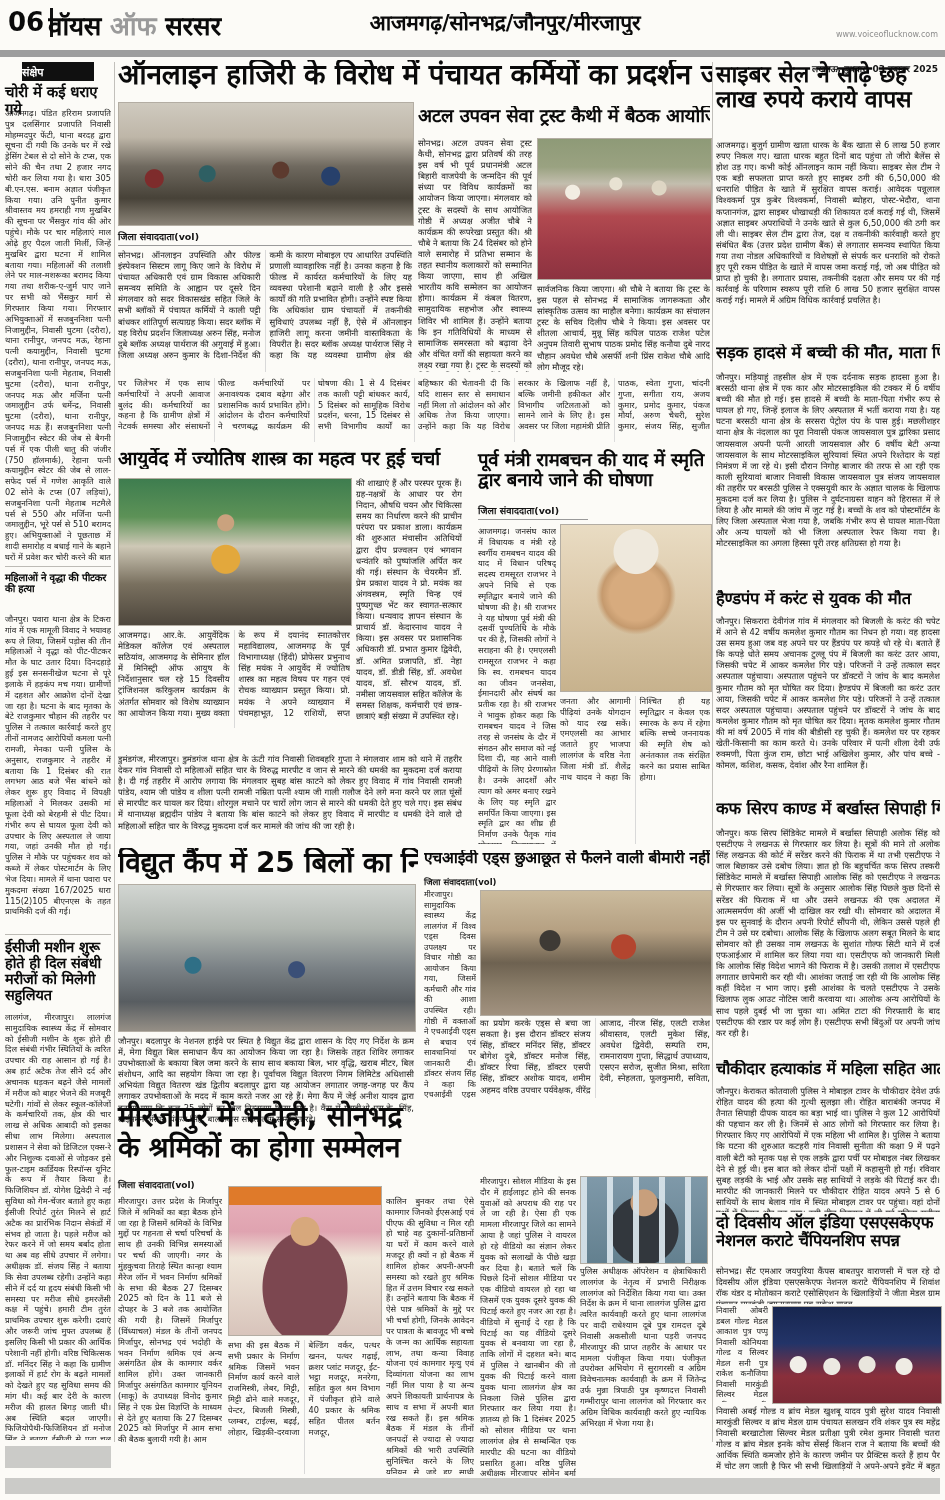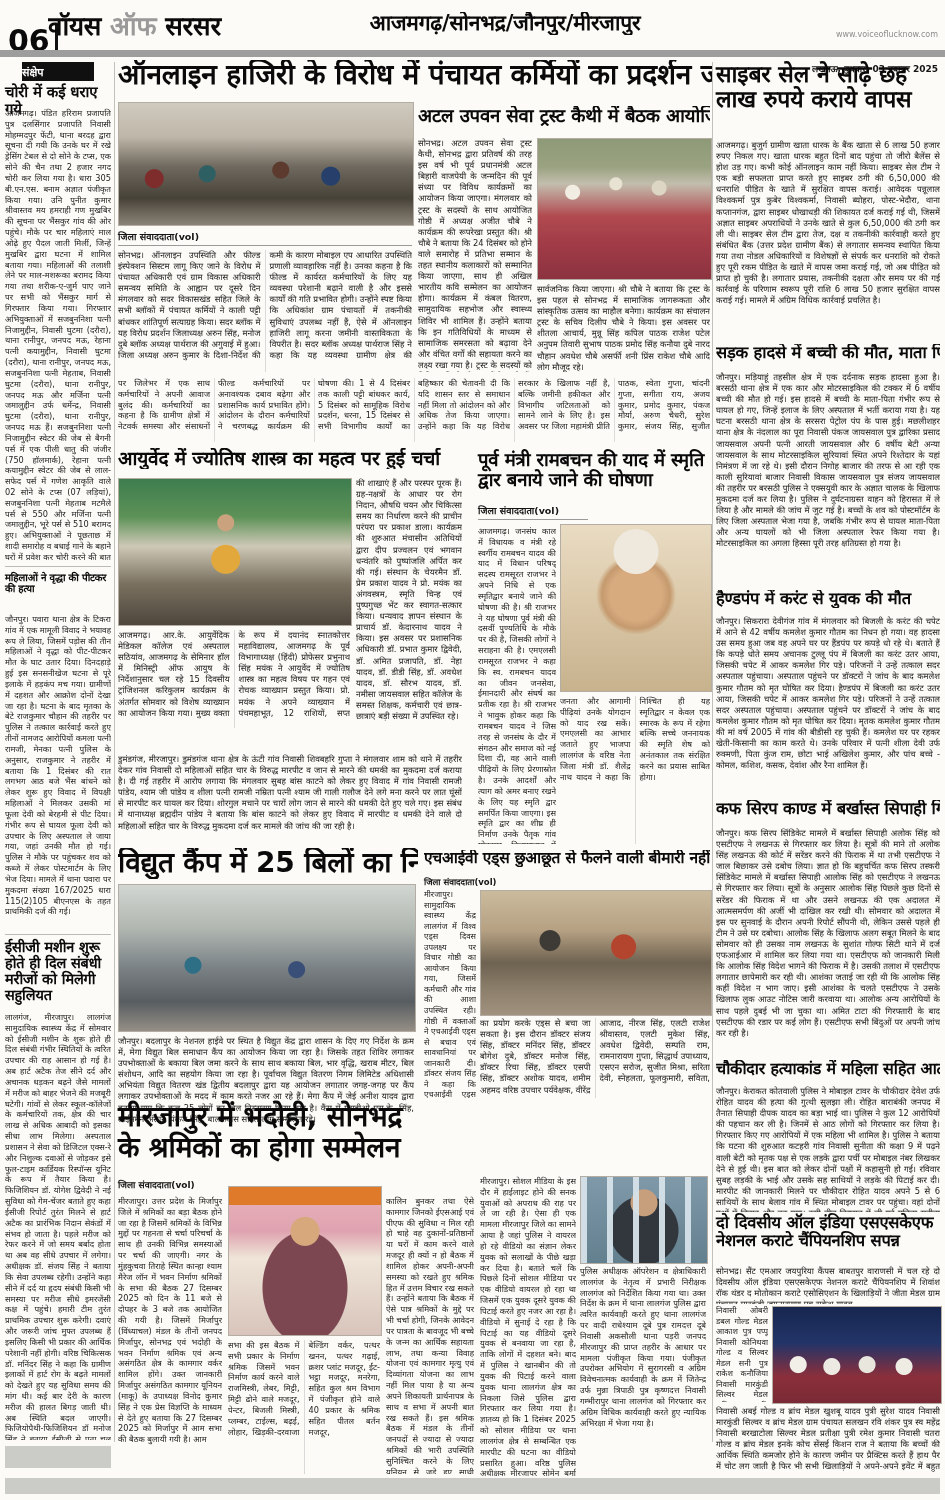--- a/index.html
+++ b/index.html
@@ -62,21 +62,21 @@
     radial-gradient(circle at 35% 62%, #eceae2 0 8px, transparent 9px),
     radial-gradient(circle at 56% 60%, #e9e6dd 0 8px, transparent 9px),
     radial-gradient(circle at 78% 62%, #efece4 0 8px, transparent 9px),
     linear-gradient(180deg,#17264f 0%,#233468 38%,#8a2f3b 72%,#7a2a35 100%);}
 </style>
 </head>
 <body>
 
 <div class="page">
 
-  <div class="abs h" style="left:8px;top:24px;font-size:30px;border-right:3px solid #111;padding-right:6px;">06</div>
+  <div class="abs h" style="left:8px;top:8px;font-size:26px;border-right:3px solid #111;padding-right:6px;">06</div>
   <div class="abs h nowrap" style="left:48px;top:12px;font-size:26px;width:260px;">
     <span>वॉयस</span>
     <span style="color:#9a9a9a;">ऑफ</span>
     <span>सरसर</span>
   </div>
   <div class="abs h nowrap" style="left:330px;top:12px;width:350px;font-size:21px;text-align:center;">आजमगढ़/सोनभद्र/जौनपुर/मीरजापुर</div>
   <div class="abs" style="left:790px;top:14px;width:148px;font-size:9px;font-weight:bold;text-align:right;margin-top:48px;">लखनऊ, बुधवार, 03 नवम्बर 2025</div>
   <div class="abs" style="left:790px;top:30px;width:148px;font-size:8px;color:#8d8d8d;text-align:right;">www.voiceoflucknow.com</div>
   <div class="grayband" style="left:0;top:50px;width:945px;height:7px;"></div>
 

